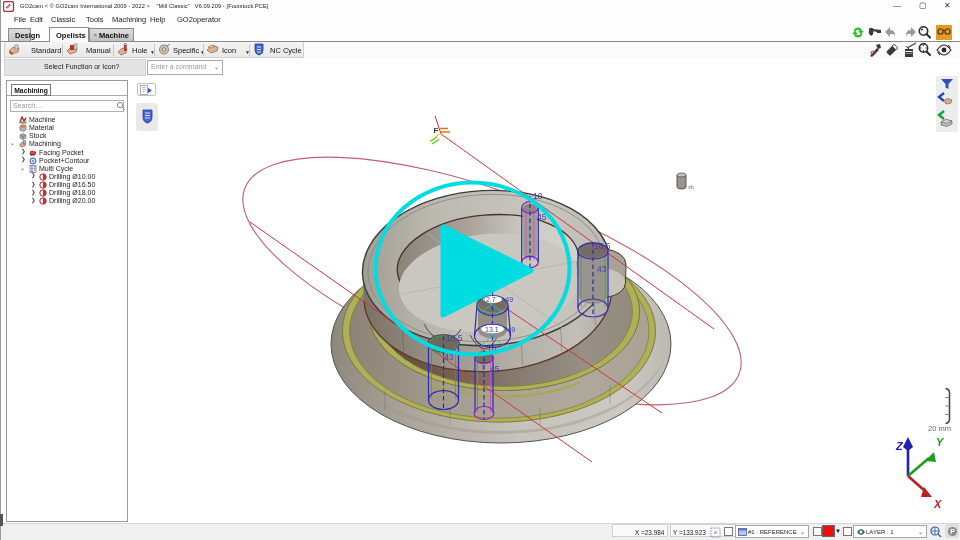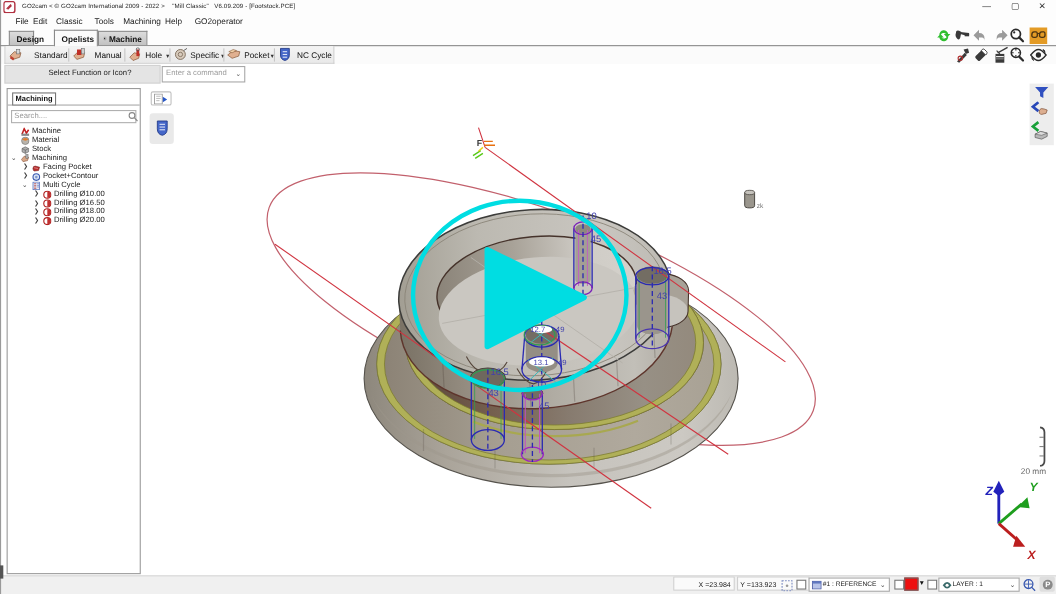--- a/index.html
+++ b/index.html
@@ -119,21 +119,21 @@
     <circle cx="6" cy="6.5" r="2" fill="none" stroke="#776655" stroke-width="0.7"></circle>
     <path d="M9 3 L12 1" stroke="#555" stroke-width="0.8"></path>
   </svg>
 <div class="abs tbtxt" style="left:173px">Specific</div>
 <div class="abs tbarrow" style="left:200px">▼</div>
 <div class="abs tbsep" style="left:203px"></div>
 <svg class="abs" style="left:206px;top:43px;z-index:4" width="14" height="13" viewBox="0 0 14 13">
     <path d="M1 7 L6 3 L12 4 L11 8 L5 10Z" fill="#e0b090" stroke="#805030" stroke-width="0.6"></path>
     <path d="M2 4 L6 2 L9 3 L5 5Z" fill="#f0d0a8" stroke="#805030" stroke-width="0.5"></path>
   </svg>
-<div class="abs tbtxt" style="left:222px">Pocket</div>
+<div class="abs tbtxt" style="left:222px">Icon</div>
 <div class="abs tbarrow" style="left:245px">▼</div>
 <div class="abs tbsep" style="left:249px"></div>
 <svg class="abs" style="left:253px;top:43px;z-index:4" width="12" height="13" viewBox="0 0 12 13">
     <path d="M2 1 L10 1 L10 7 Q10 11 6 12 Q2 11 2 7Z" fill="#4466c8" stroke="#223a88" stroke-width="0.8"></path>
     <path d="M4 4 L8 4 M4 6.5 L8 6.5 M4 9 L8 9" stroke="#fff" stroke-width="0.8"></path>
   </svg>
 <div class="abs tbtxt" style="left:270px">NC Cycle</div>
 
 <svg class="abs" style="left:851px;top:26px" width="14" height="13" viewBox="0 0 14 13">
  <path d="M3 6 A4 4 0 0 1 11 5 L13 5 L10 8 L7 5 L9 5 A3 3 0 0 0 4 6Z" fill="#2fbf2f"></path>

